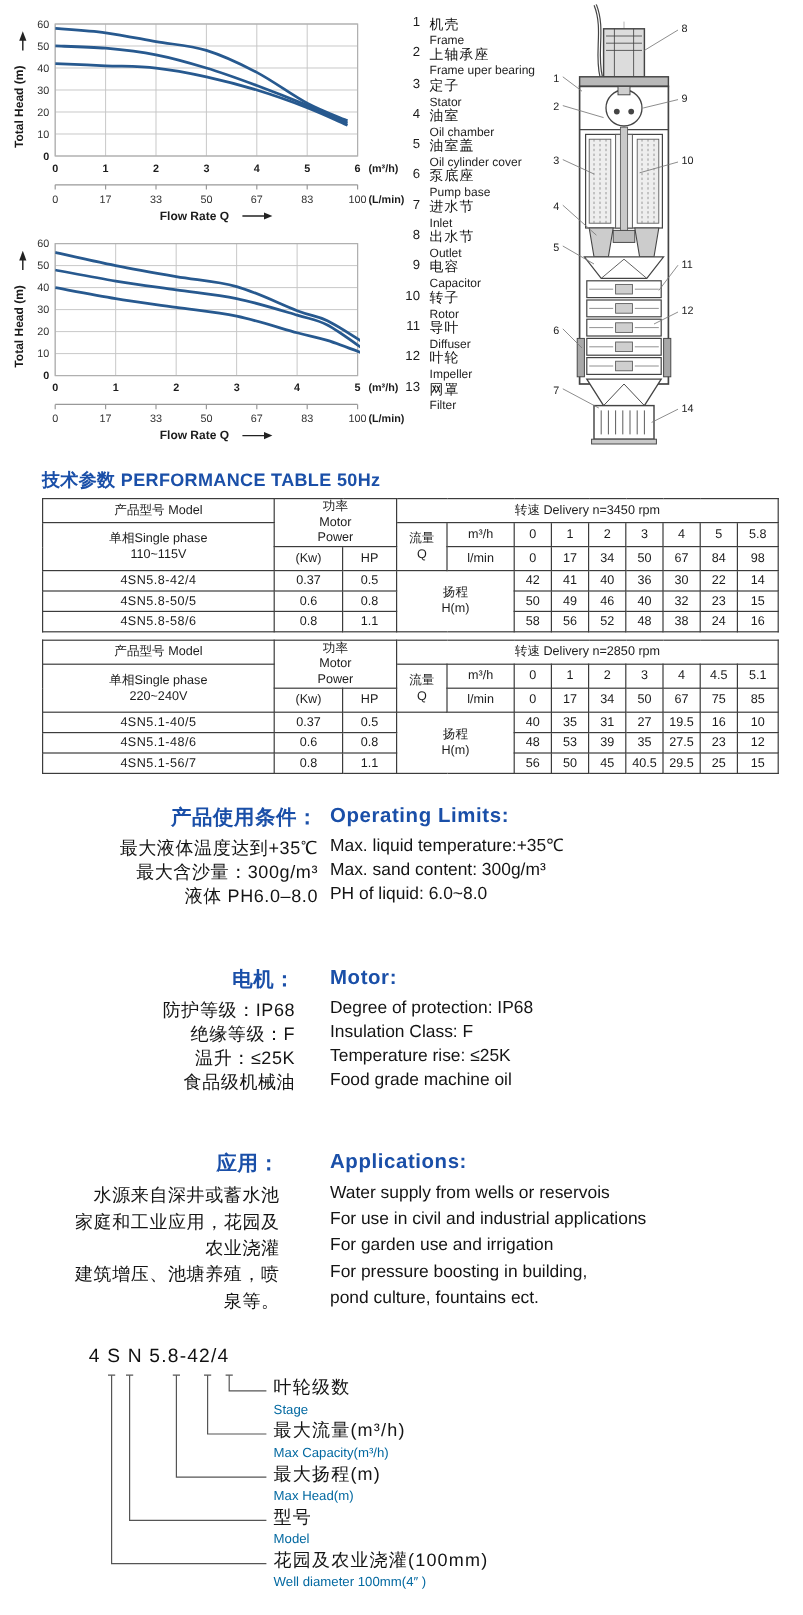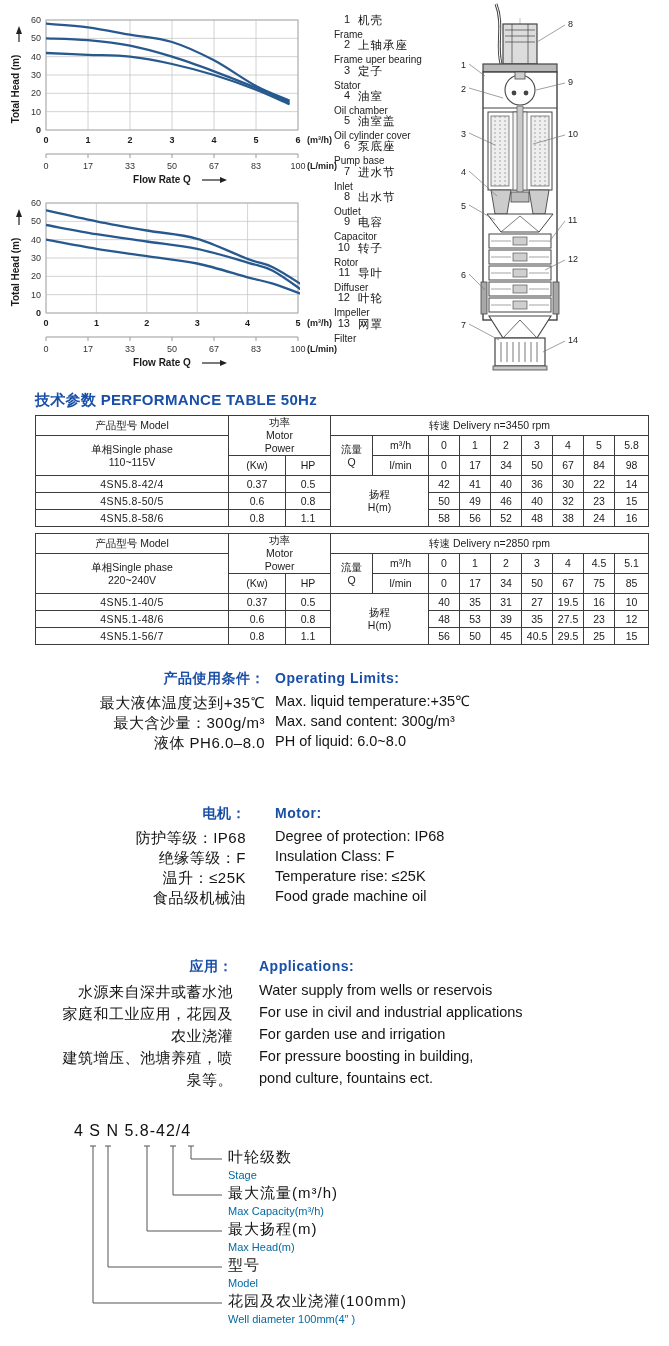--- a/index.html
+++ b/index.html
@@ -10,39 +10,39 @@
   .chart-svg{position:absolute;left:8px;width:336px;height:180px;}
   .tk{font-size:9px;fill:#333;font-family:"Liberation Sans",sans-serif;}
   .bd{font-weight:bold;fill:#1b1b1b;}
   .axl{font-size:10px;font-weight:bold;fill:#1b1b1b;font-family:"Liberation Sans",sans-serif;}
   
   .parts{left:334px;top:13px;width:132px;}
   .part{height:25.3px;}
   .prow{display:flex;}
   .pnum{width:16px;text-align:right;font-size:11px;flex:none;}
   .pzh{font-size:11.5px;letter-spacing:1px;margin-left:8px;color:#111;}
-  .pen{font-size:10px;color:#222;margin-top:1px;}
+  .pen{font-size:10px;margin-left:24px;color:#222;margin-top:1px;}
   
   .pump-svg{position:absolute;left:455px;top:0;width:214px;height:375px;}
   .callout{font-size:9px;fill:#222;font-family:"Liberation Sans",sans-serif;}
   .ln{stroke:#444;fill:none;}
   .ld{stroke:#777;stroke-width:0.7;}
   
   .perf-title{left:35px;top:391px;font-size:15px;font-weight:bold;color:#1a4fa8;letter-spacing:0.3px;}
   
   table.perf{border-collapse:collapse;table-layout:fixed;width:613px;}
   table.perf td{border:1px solid #3c3c3c;text-align:center;font-size:10.5px;padding:0;line-height:1.25;color:#1b1b1b;}
   table.perf{border:1.5px solid #2c2c2c;}
   tr.h20 td{height:19px;}
   tr.h17 td{height:16px;}
   .pre{white-space:pre-line;}
   td.sp{text-align:left;padding-left:14px;}
   td.mod{font-size:11px;letter-spacing:0.4px;}
   
-  .sec-title{font-size:14px;font-weight:bold;color:#1a4fa8;margin-bottom:5px;letter-spacing:0.5px;}
+  .sec-title{font-size:17px;font-weight:bold;color:#1a4fa8;margin-bottom:5px;letter-spacing:0.5px;}
   .zh-col{text-align:right;}
   .zh-line{font-size:15px;line-height:20px;color:#141414;letter-spacing:0.5px;}
   .en-line{font-size:14.5px;line-height:20px;color:#141414;}
   .app .zh-line{line-height:22px;padding-left:48px;}
   .app .en-line{line-height:22px;}
   
   .nomen-model{left:74px;top:1122px;font-size:16px;letter-spacing:1px;color:#111;}
   .nomen-svg{position:absolute;left:0;top:1120px;width:669px;height:226px;}
   .nomen-labels{left:228px;top:1148px;width:420px;}
   .npair{height:36px;}
@@ -600,21 +600,21 @@
     <div class="en-line">Temperature rise: ≤25K</div>
     <div class="en-line">Food grade machine oil</div>
   </div>
 
   <div class="abs zh-col app" style="left:0px;top:958px;width:233px">
     <div class="sec-title">应用：</div>
     <div class="zh-line">水源来自深井或蓄水池</div>
     <div class="zh-line">家庭和工业应用，花园及农业浇灌</div>
     <div class="zh-line">建筑增压、池塘养殖，喷泉等。</div>
   </div>
-  <div class="abs app" style="left:259px;top:958px;width:290px">
+  <div class="abs app" style="left:275px;top:958px;width:290px">
     <div class="sec-title">Applications:</div>
     <div class="en-line">Water supply from wells or reservois</div>
     <div class="en-line">For use in civil and industrial applications</div>
     <div class="en-line">For garden use and irrigation</div>
     <div class="en-line">For pressure boosting in building,</div>
     <div class="en-line">pond culture, fountains ect.</div>
   </div>
 
   <div class="abs nomen-model">4 S N 5.8-42/4</div>
   <svg class="nomen-svg" viewBox="0 0 669 226">

